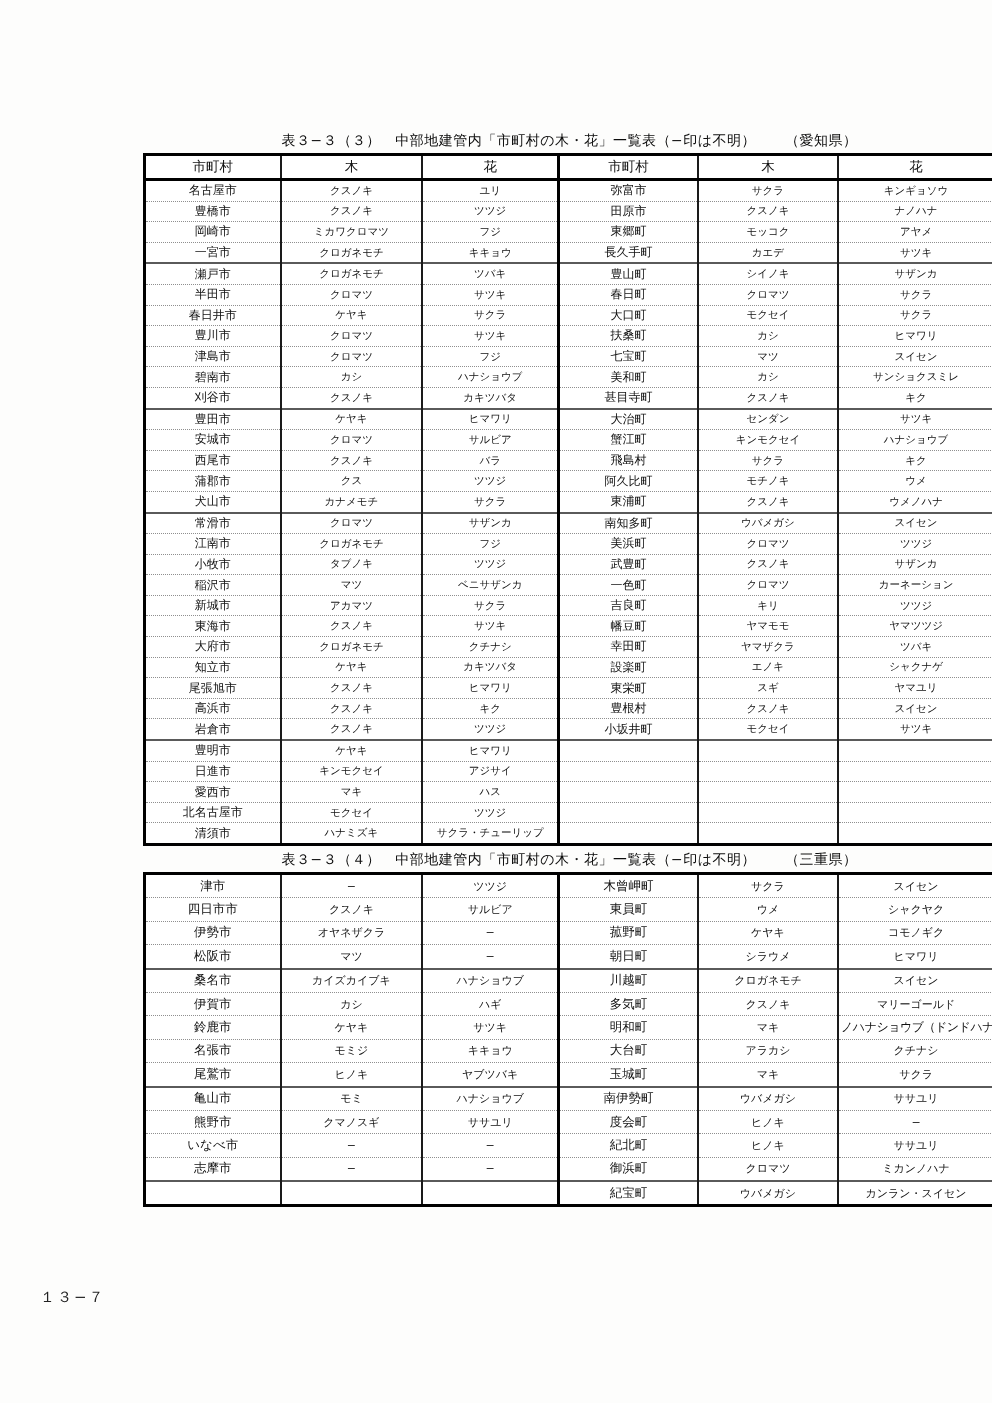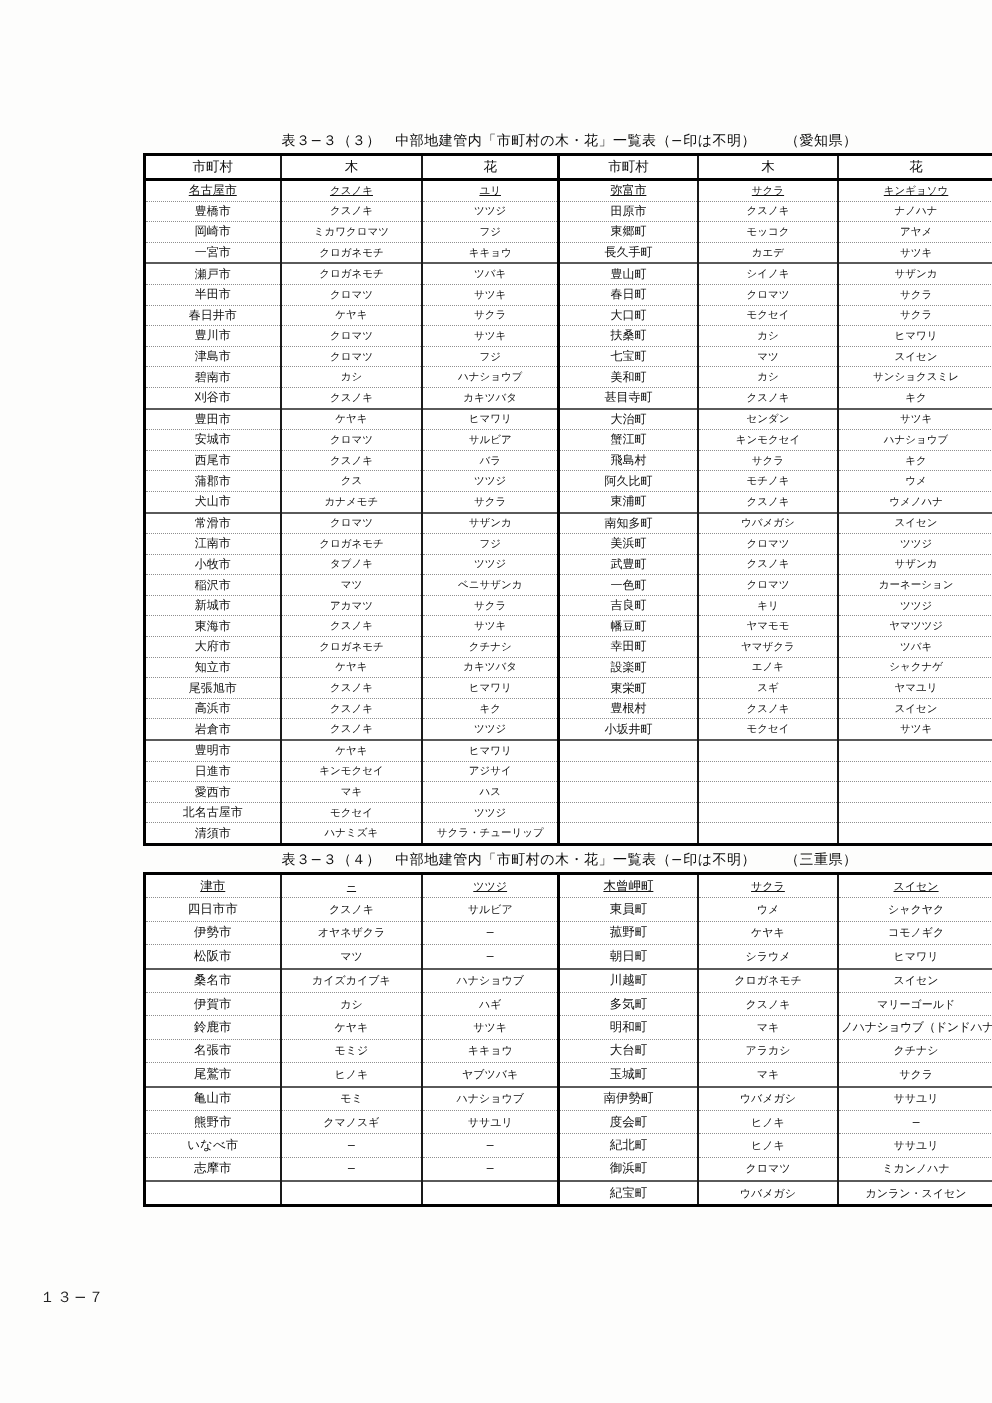--- a/index.html
+++ b/index.html
@@ -25,21 +25,21 @@
     text-align:center; vertical-align:middle; overflow:hidden;
     white-space:nowrap; padding:0 2px; font-weight:normal;
   }
   th {
     border-left:2px solid #1a1a1a; border-bottom:3px solid #000;
     height:22px; font-size:13.5px;border-radius:11px;
   }
   td { border-left:2px solid #1a1a1a; border-top:1px dotted #8f8f8f; }
   th:first-child, td:first-child { border-left:none; }
   th.mid, td.mid { border-left:3px solid #000; }
-  tbody tr:first-child td { border-top:none;text-decoration:underline; }
+  tbody tr:first-child td { border-top:none; }
   tr.group td { border-top:2px solid #5a5a5a; }
 
   .t1 td { height:19.6px; font-size:10.5px; }
   .t1 td.city { font-size:12px; }
   .t2 td { height:22.4px; font-size:11px; }
   .t2 td.city { font-size:12.5px; }
   td.tight { font-size:12px; letter-spacing:-0.5px; }
 
   .page-number {
     position:absolute; left:0; top:1288px; width:992px; text-align:left;

